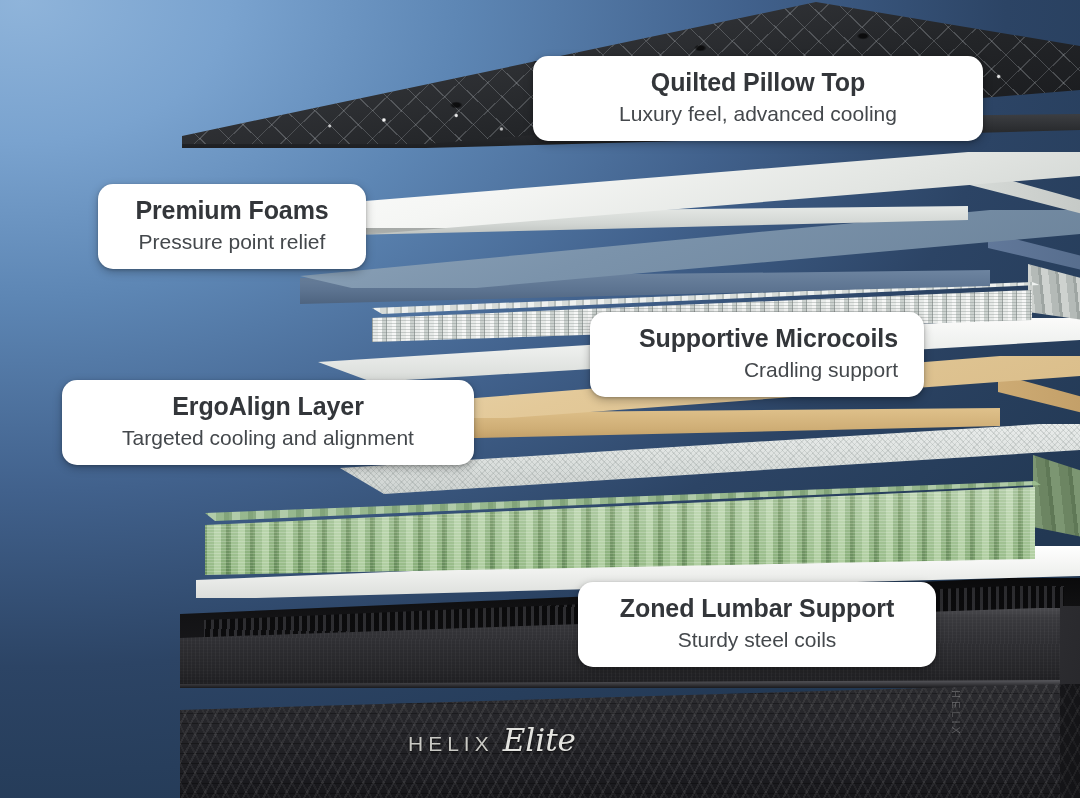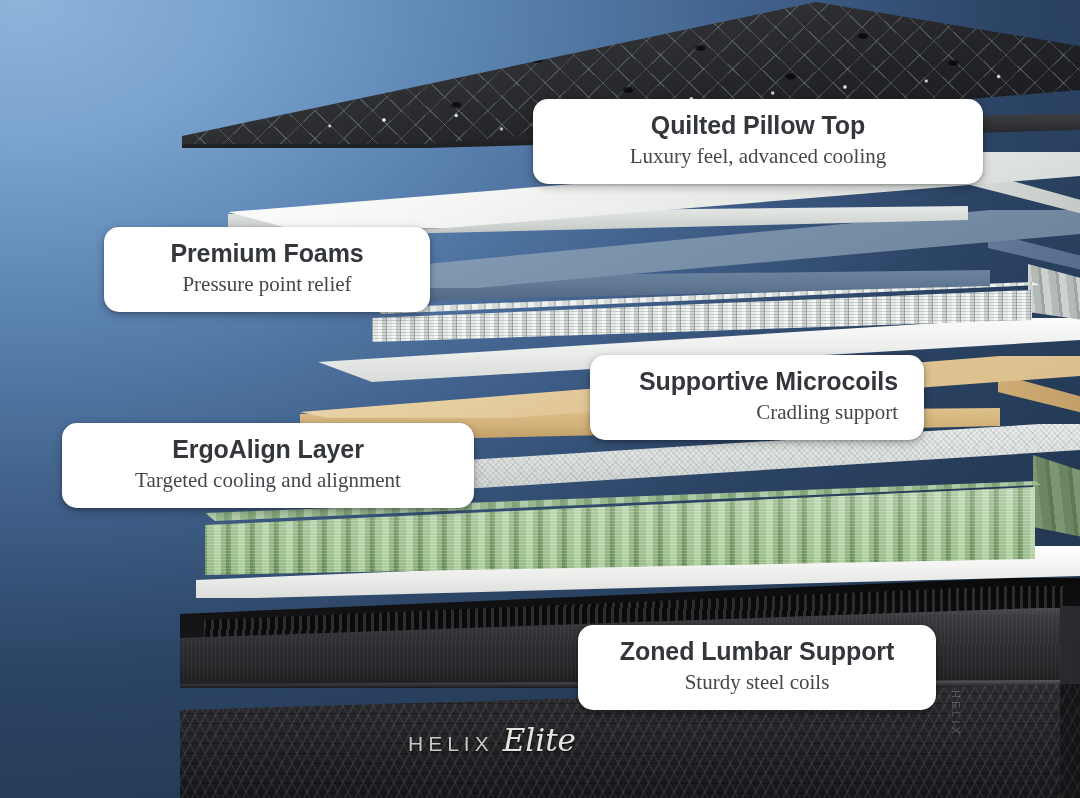--- a/index.html
+++ b/index.html
@@ -278,33 +278,32 @@
 
   
   .card {
     position:absolute;
     background:#fff;
     border-radius:15px;
     box-shadow:0 3px 10px rgba(0,0,0,.28), 0 1px 3px rgba(0,0,0,.2);
     display:flex; flex-direction:column; align-items:center; justify-content:center;
     text-align:center;
     padding:11px 26px 14px;
-    margin-top:43px;
   }
   .card .title {
     font-size:25px; font-weight:bold; color:#33363a;
     line-height:1.22; letter-spacing:-.1px; white-space:nowrap;
   }
   .card .sub {
     font-size:21px; font-weight:normal; color:#44484c;
-    line-height:1.3; margin-top:2px; white-space:nowrap;font-family:Liberation Serif, serif;
+    line-height:1.3; margin-top:2px; white-space:nowrap;
   }
 
   #card-0 { left:533px; top:56px;  width:450px; }
-  #card-1 { left:104px; top:184px; width:326px; }
+  #card-1 { left:98px; top:184px; width:268px; }
   #card-2 { left:590px; top:312px; width:334px;align-items:flex-end; }
   #card-3 { left:62px;  top:380px; width:412px; }
   #card-4 { left:578px; top:582px; width:358px; }
 </style>
 </head>
 <body>
 
 <div id="stage">
 
   <div class="base-wrap">

